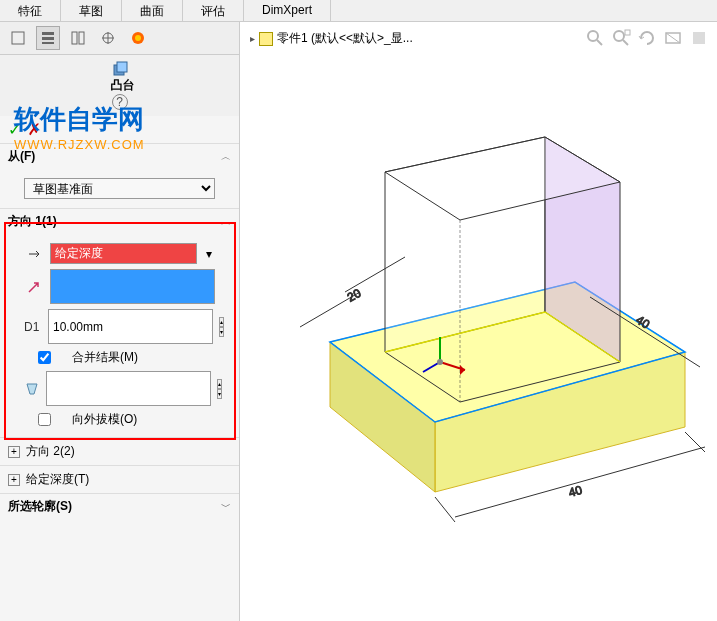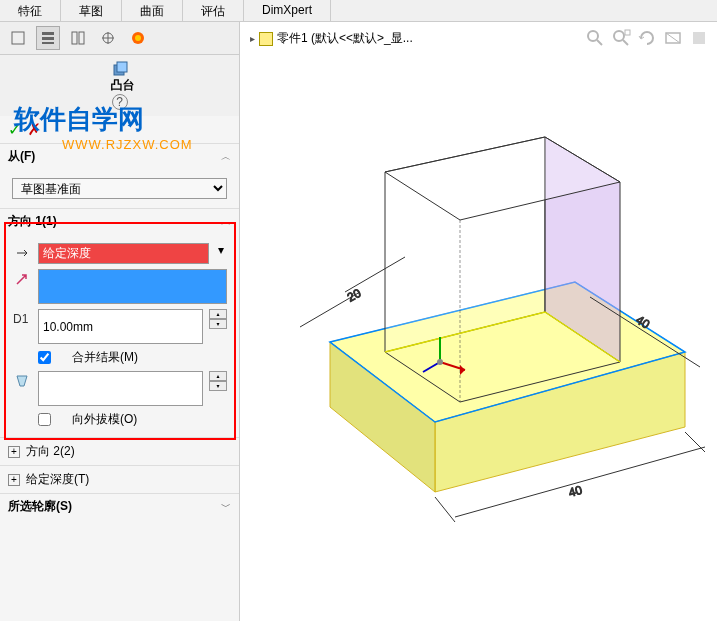--- a/index.html
+++ b/index.html
@@ -15,33 +15,33 @@
 .icon-tabs { display: flex; background: #eee; border-bottom: 1px solid #ccc; gap: 6px; padding: 4px 6px; }
 .icon-tab { width: 24px; height: 24px; border: 1px solid transparent; display: flex; align-items: center; justify-content: center; cursor: pointer; }
 .icon-tab.active { background: #ddd; border: 1px solid #aaa; }
 
 .feature-header { display: flex; align-items: center; padding: 6px 8px; background: #f0f0f0; flex-direction: column; }
 .feature-title { margin-left: 6px; font-weight: bold; flex: 1; }
 .help-icon { width: 16px; height: 16px; border: 1px solid #888; border-radius: 50%; text-align: center; line-height: 14px; color: #555; cursor: pointer; }
 
 .watermark { position: absolute; top: 80px; left: 14px; pointer-events: none; z-index: 100; }
 .wm-line1 { font-size: 26px; font-weight: bold; color: #0066cc; font-family: Liberation Serif, serif; }
-.wm-line2 { font-size: 13px; color: #ff9900; letter-spacing: 1px; margin-left: 48px; }
+.wm-line2 { font-size: 13px; color: #ff9900; letter-spacing: 1px; }
 
 .confirm-bar { padding: 4px 8px; display: flex; gap: 6px; }
 .check-icon { color: #00aa00; font-size: 16px; cursor: pointer; }
 .x-icon { color: #cc0000; font-size: 16px; cursor: pointer; }
 
 .section { border-top: 1px solid #ddd; }
 .section-header { display: flex; align-items: center; padding: 4px 8px; cursor: pointer; }
 .section-title { flex: 1; font-weight: bold; }
 .collapse-arrow { font-size: 10px; color: #555; }
 .section-body { padding: 4px 8px; }
 
-.field-row { display: flex; align-items: flex-start; margin: 5px 4px; gap: 6px; }
+.field-row { display: flex; align-items: center; margin: 5px 16px; gap: 6px; }
 .field-icon { width: 20px; height: 20px; display: flex; align-items: center; justify-content: center; }
 .dropdown { flex: 1; height: 21px; border: 1px solid #999; background: #f8f8f8; padding: 1px 4px; }
 .dropdown.selected { background: #ef4444; color: #fff; }
 .input-field { flex: 1; height: 35px; border: 1px solid #999; padding: 1px 4px; background: #fff; }
 .spinner { width: 18px; display: flex; flex-direction: column; }
 .spinner-btn { height: 10px; border: 1px solid #999; background: #eee; font-size: 6px; text-align: center; line-height: 8px; cursor: pointer; }
 .checkbox-row { display: flex; align-items: center; margin: 5px 0 5px 30px; gap: 21px; }
 
 .red-box { position: absolute; border: 2px solid #ff0000; pointer-events: none; }
 .red-box1 { top: 200px; left: 4px; width: 232px; height: 218px; }

